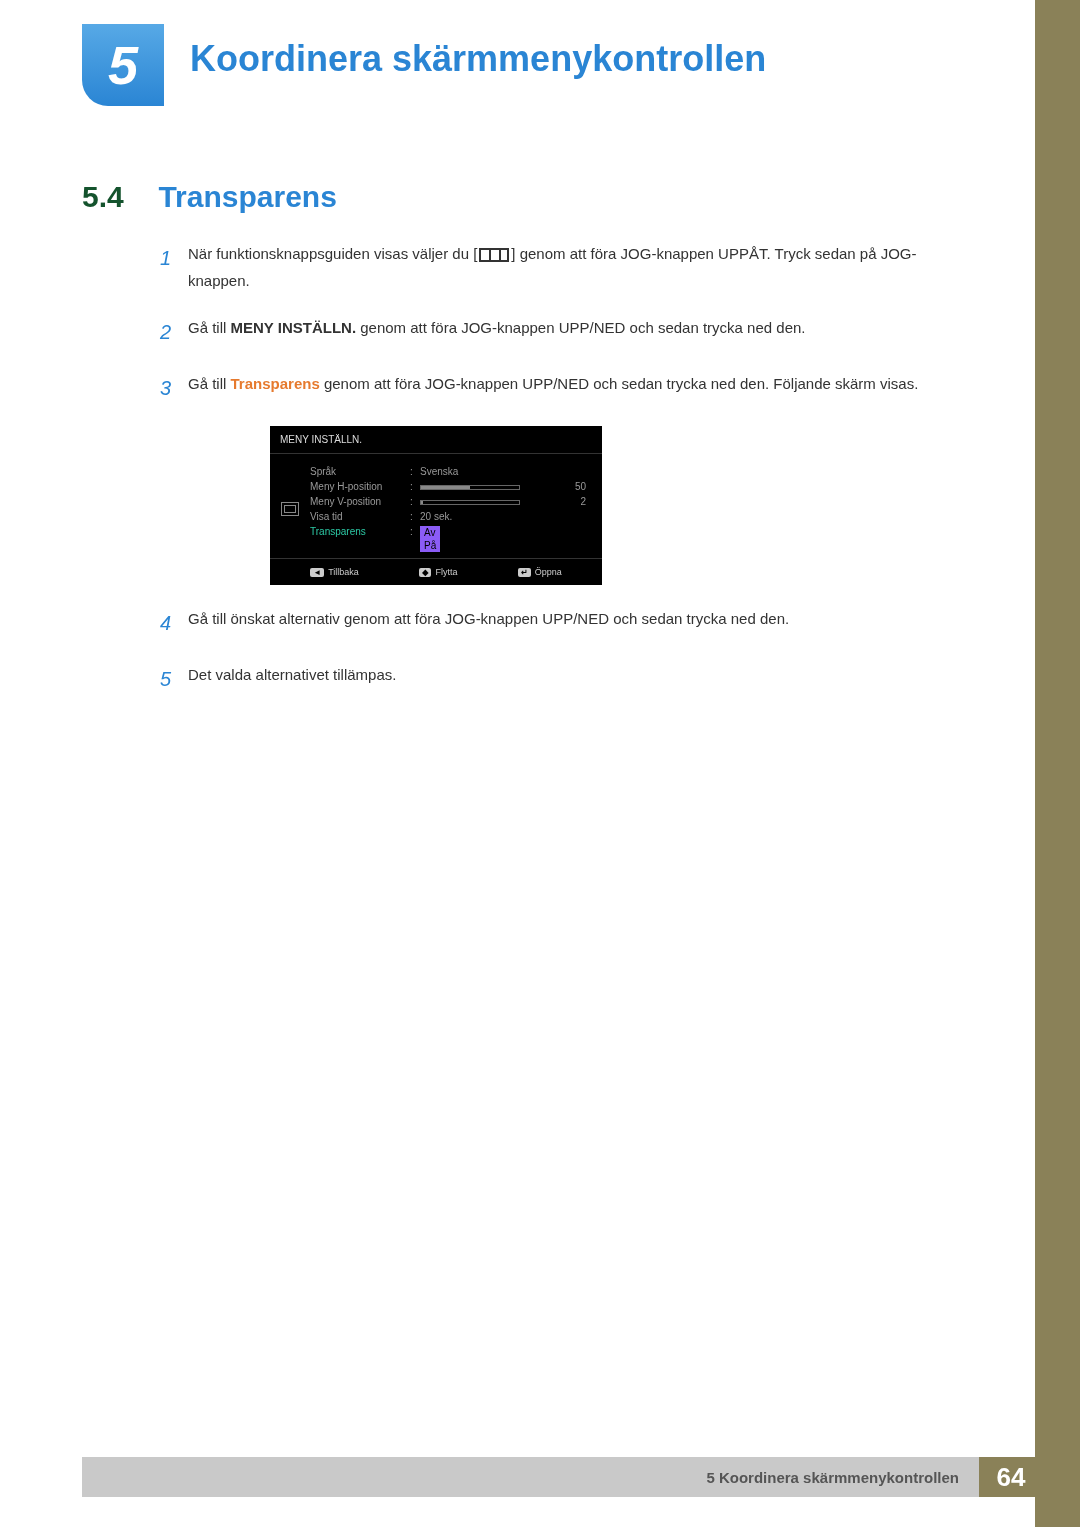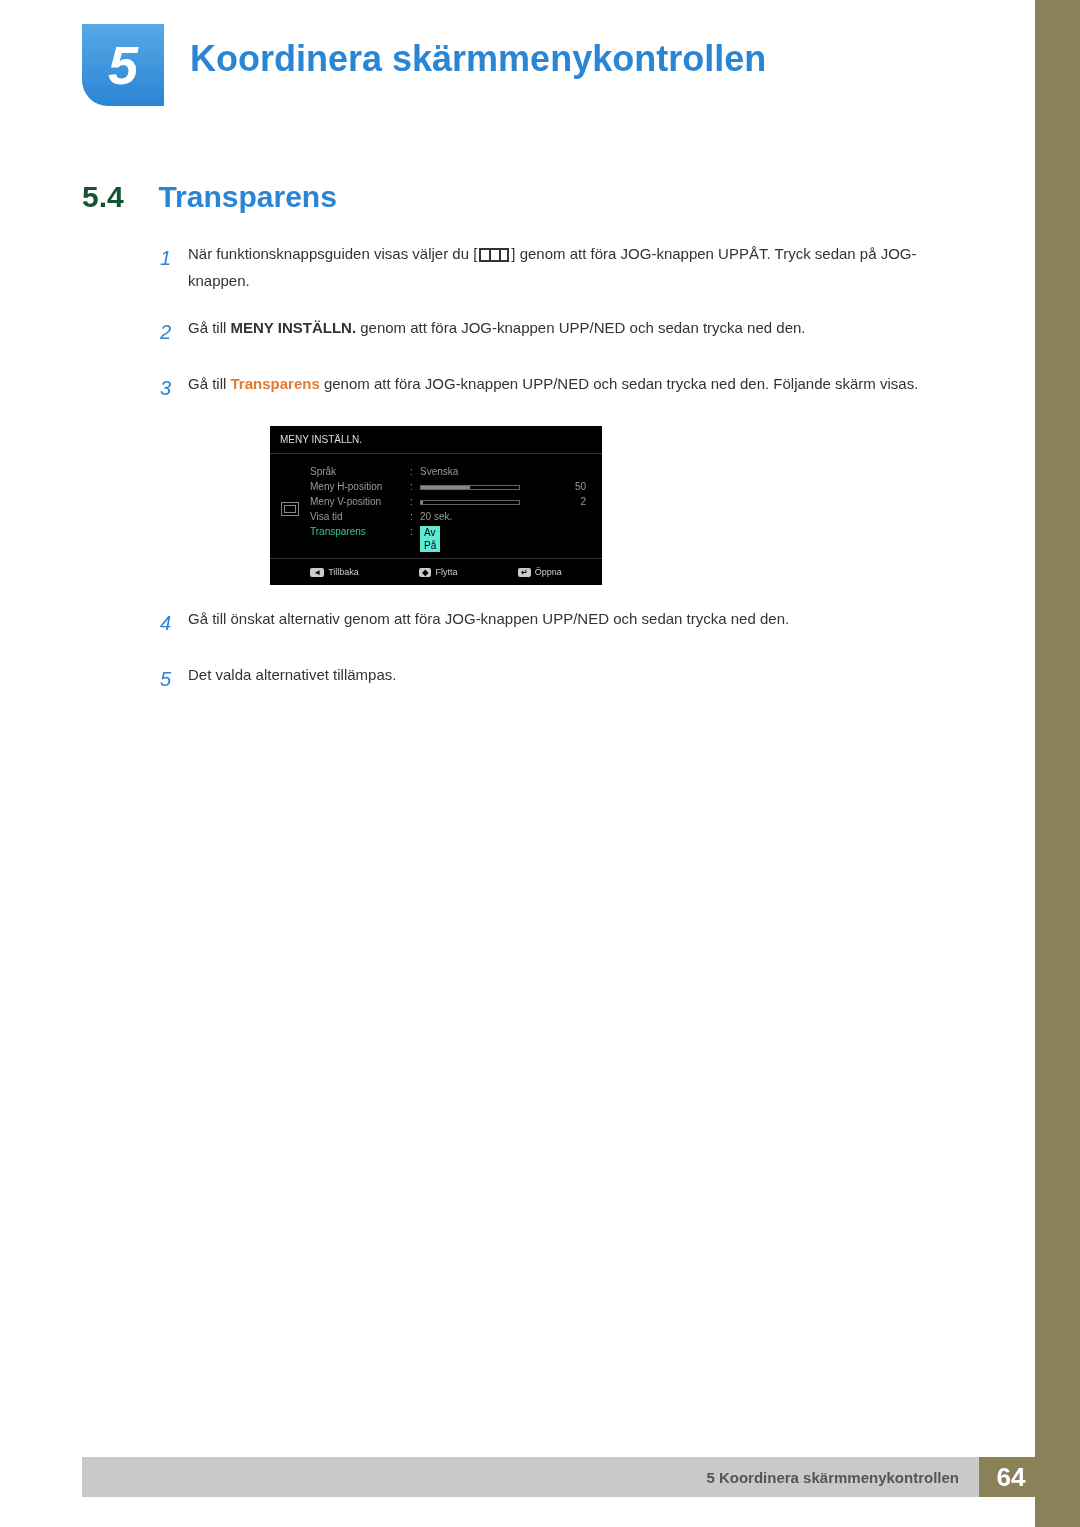--- a/index.html
+++ b/index.html
@@ -170,21 +170,21 @@
     position: absolute;
     top: 0; left: 0; bottom: 0;
     background: #888;
   }
   .osd-row.active .osd-label { color: #2cc9a5; }
   .osd-sel {
     display: inline-block;
     padding: 1px 4px;
     margin-right: 2px;
   }
-  .osd-sel.hl { background: #5eead4; color: #000; }
+  .osd-sel.hl { background: #8b5cf6; color: #000; }
   .osd-footer {
     display: flex;
     justify-content: space-around;
     padding: 8px 10px 2px 10px;
     border-top: 1px solid #333;
     font-size: 9px;
     color: #ccc;
   }
   .osd-footer span { display: flex; align-items: center; gap: 4px; }
   .key {

